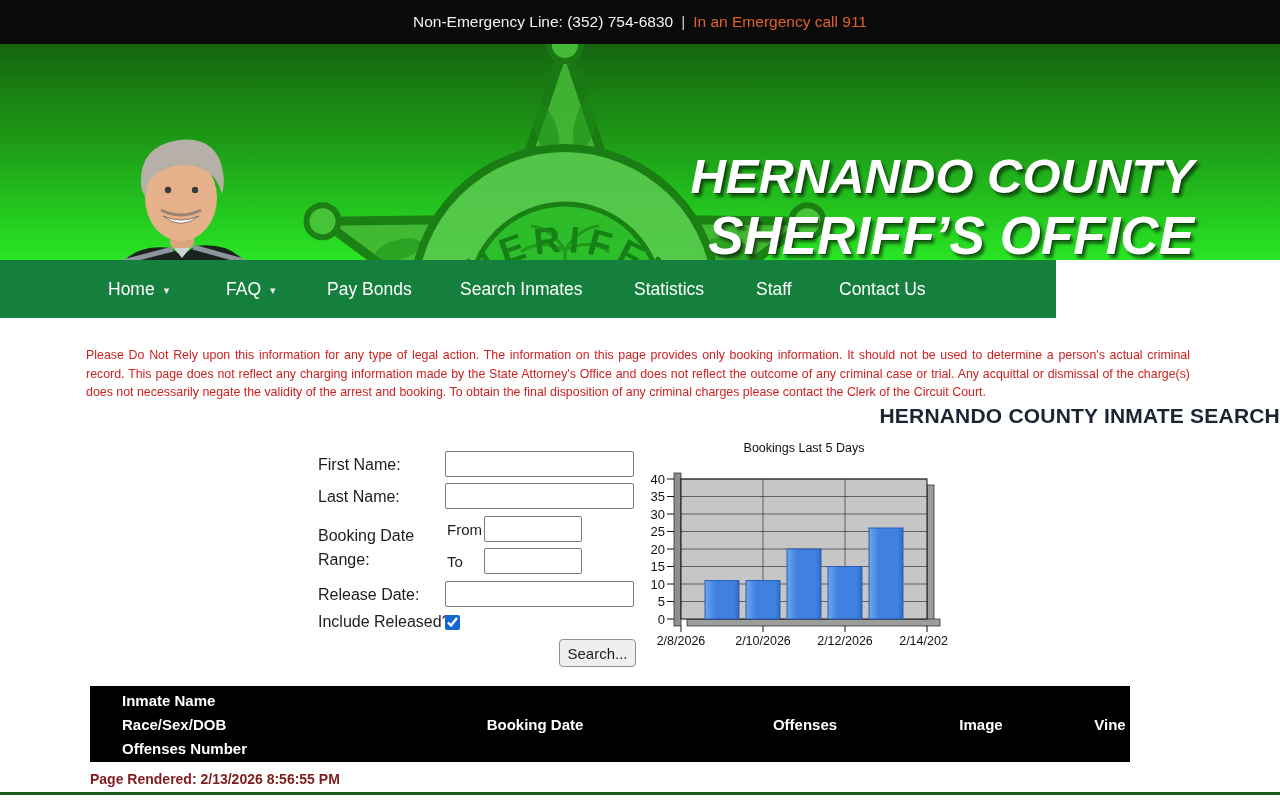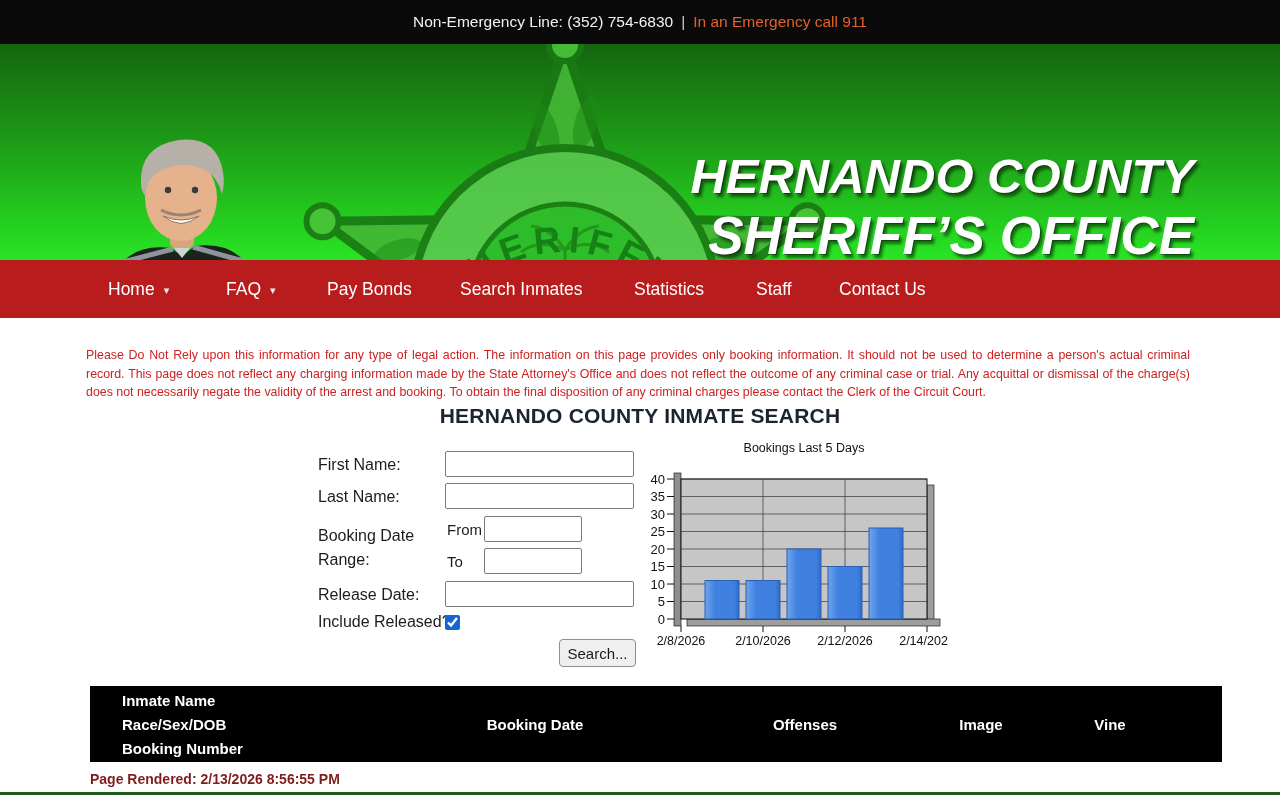--- a/index.html
+++ b/index.html
@@ -18,47 +18,47 @@
           background:linear-gradient(180deg,#15660f 0%,#1e9a17 45%,#25d120 85%,#2ae526 100%);}
   .badge-svg{position:absolute;left:0;top:0;}
   .header-title{position:absolute;right:86px;top:78px;text-align:right;color:#fff;
                 font-weight:bold;font-style:italic;line-height:60px;letter-spacing:0px;
                 text-shadow:3px 4px 3px rgba(0,0,0,.5),1px 1px 0 rgba(0,0,0,.35);margin-top:24px;}
   .header-title .l1{font-size:49px;}
   .header-title .l2{font-size:53px;}
   .sheriff-photo{position:absolute;left:85px;top:88px;}
 
   
-  .nav{position:absolute;left:0;top:260px;width:1280px;height:58px;background:#b91c1c;}
+  .nav{position:absolute;left:0;top:260px;width:1056px;height:58px;background:#15803d;}
   .nav-item{position:absolute;top:0;height:58px;line-height:58px;color:#fff;font-size:17.5px;
             cursor:pointer;white-space:nowrap;}
   .nav-caret{font-size:11px;margin-left:9px;vertical-align:1px;color:#e8e8e8;}
 
   
   .disclaimer{position:absolute;left:86px;top:346px;width:1104px;font-size:12.4px;
               line-height:18.6px;color:#cc2222;text-align:justify;}
-  .page-heading{position:absolute;left:0;top:404px;width:1280px;text-align:center;
+  .page-heading{position:absolute;left:0;top:404px;width:1280px;text-align:right;
                 font-size:21px;font-weight:bold;color:#1a2433;letter-spacing:.2px;}
 
   .flabel{position:absolute;font-size:16px;color:#1d1d1f;}
   .finput{position:absolute;border:1px solid #7a7a7a;border-radius:2px;background:#fff;
           height:26px;box-sizing:border-box;font-size:14px;padding:0 6px;outline:none;}
   .sublabel{position:absolute;font-size:15px;color:#1d1d1f;}
   .checkbox{position:absolute;left:445px;top:615px;width:15px;height:15px;margin:0;
             accent-color:#1467d2;}
   .search-btn{position:absolute;left:559px;top:639px;width:77px;height:28px;
               background:#efefef;border:1px solid #8f8f8f;border-radius:4px;
               font-size:15px;color:#1b1b1b;font-family:"Liberation Sans",sans-serif;cursor:pointer;}
 
   .chart-wrap{position:absolute;left:648px;top:440px;width:300px;height:212px;}
   .stats-link{position:absolute;left:648px;top:686px;width:300px;text-align:center;
               font-size:15px;color:#2e7fe0;cursor:pointer;text-decoration:none;}
 
   
-  .table-header{position:absolute;left:90px;top:686px;width:1132px;height:76px;background:#000;
+  .table-header{position:absolute;left:90px;top:686px;width:1040px;height:76px;background:#000;
                 color:#fff;font-weight:bold;font-size:15px;}
   .th{position:absolute;white-space:nowrap;}
 
   .footer-note{position:absolute;left:90px;top:771px;font-size:14px;color:#7f1d1d;font-weight:bold;}
   .footer-line{position:absolute;left:0;top:792px;width:1280px;height:3px;background:#1d5c1d;}
 </style>
 </head>
 <body>
 
 <div class="page">
@@ -240,21 +240,21 @@
         <line x1="279" y1="186" x2="279" y2="192" stroke="#111" stroke-width="1"></line>
         <text x="279" y="205" text-anchor="middle" font-size="12.5" fill="#111" font-family="Liberation Sans, sans-serif">2/14/2026</text>
       </svg>
   </div>
 
   <a class="stats-link">Click For More Statistics</a>
 
   <div class="table-header">
     <span class="th" style="left:32px;top:6px;">Inmate Name</span>
     <span class="th" style="left:32px;top:30px;">Race/Sex/DOB</span>
-    <span class="th" style="left:32px;top:54px;">Booking Number</span>
+    <span class="th" style="left:32px;top:54px;">Offenses Number</span>
     <span class="th" style="left:395px;top:30px;width:100px;text-align:center;">Booking Date</span>
     <span class="th" style="left:665px;top:30px;width:100px;text-align:center;">Offenses</span>
     <span class="th" style="left:841px;top:30px;width:100px;text-align:center;">Image</span>
     <span class="th" style="left:970px;top:30px;width:100px;text-align:center;">Vine</span>
   </div>
 
   <div class="footer-note">Page Rendered: 2/13/2026 8:56:55 PM</div>
   <div class="footer-line"></div>
 
 </div>

